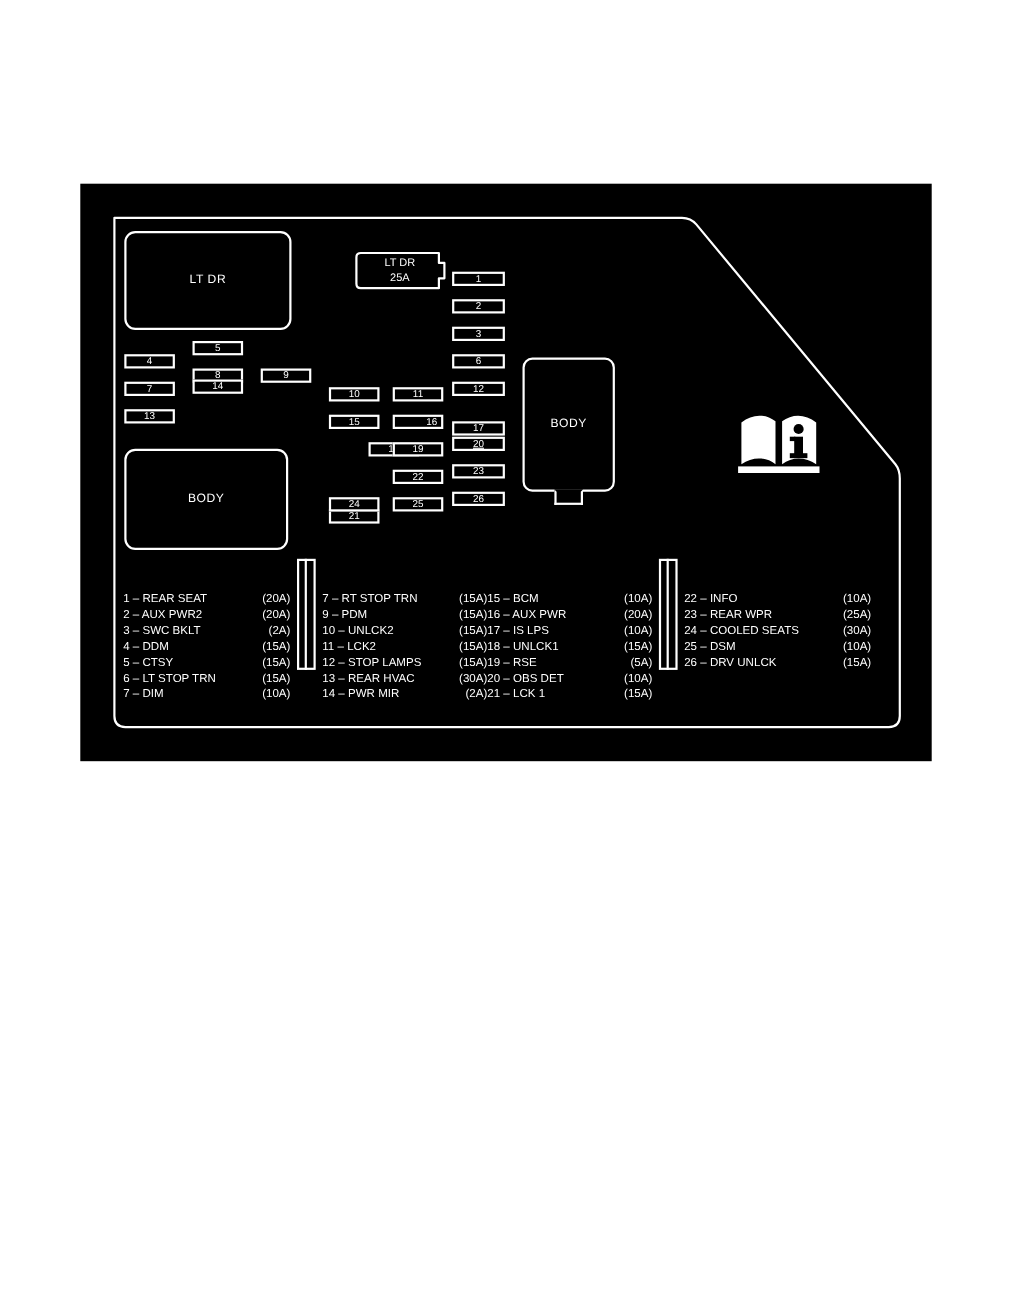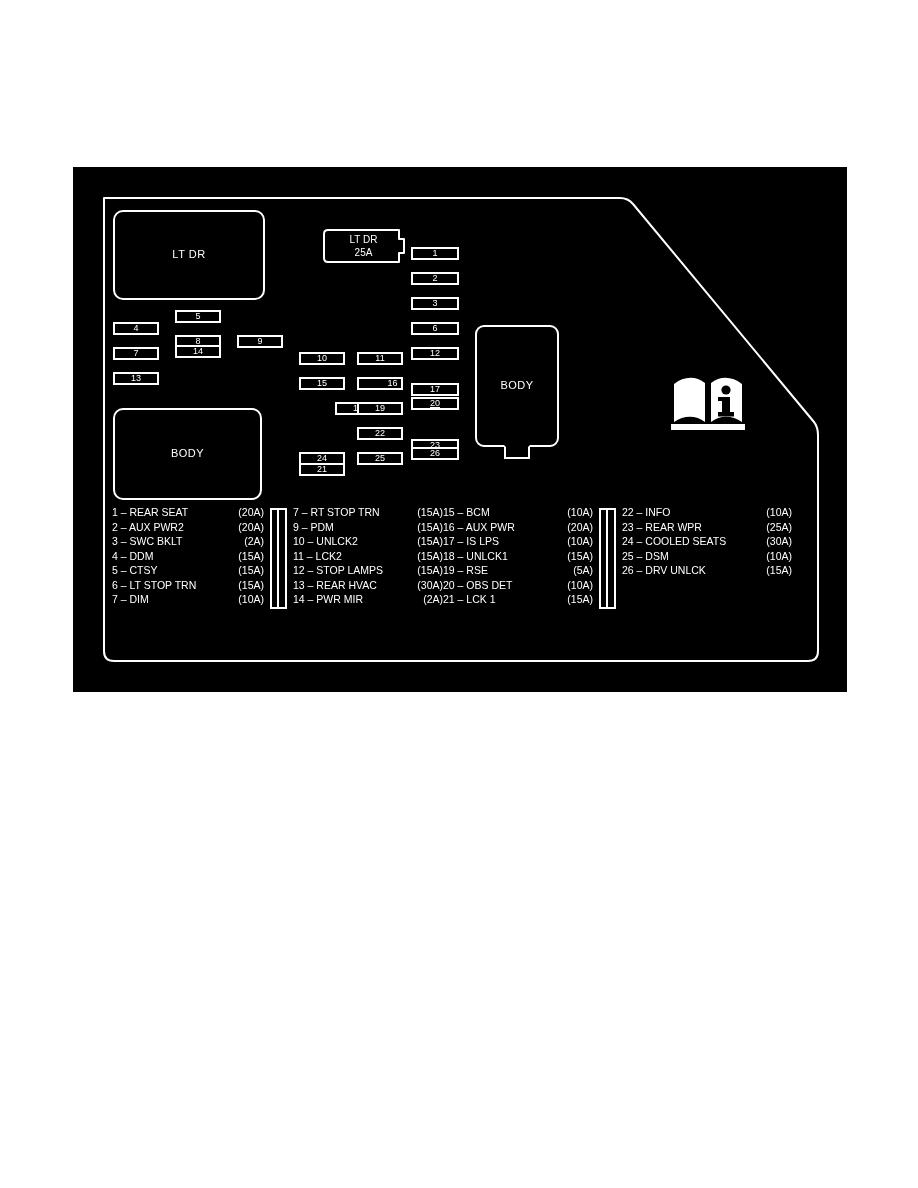--- a/index.html
+++ b/index.html
@@ -121,20 +121,21 @@
     margin-bottom: 6px;
     white-space: nowrap;
   }
   #legend-columns {
     display: flex;
     align-items: flex-start;
   }
   .legend-col {
     display: flex;
     flex-direction: column;
+    margin-top: 32px;
   }
   .legend-row {
     display: flex;
     justify-content: space-between;
     font-size: 10.5px;
     line-height: 14.5px;
     white-space: nowrap;
   }
   .legend-row .lg-name { padding-right: 10px; }
   .legend-row .lg-amp  { text-align: right; }
@@ -228,21 +229,21 @@
   <div class="fuse-slot" style="left:284px; top:260px;">22</div>
   <div class="fuse-slot" style="left:284px; top:285px;">25</div>
 
   <div class="fuse-slot wide" style="left:338px; top:80px;">1</div>
   <div class="fuse-slot wide" style="left:338px; top:105px;">2</div>
   <div class="fuse-slot wide" style="left:338px; top:130px;">3</div>
   <div class="fuse-slot wide" style="left:338px; top:155px;">6</div>
   <div class="fuse-slot wide" style="left:338px; top:180px;">12</div>
   <div class="fuse-slot wide" style="left:338px; top:216px;">17</div>
   <div class="fuse-slot wide" style="left:338px; top:230px;text-decoration:underline;">20</div>
-  <div class="fuse-slot wide" style="left:338px; top:272px;">23</div>
+  <div class="fuse-slot wide" style="left:338px; top:255px;">23</div>
   <div class="fuse-slot wide" style="left:338px; top:280px;">26</div>
 
   <svg id="manual-icon" viewBox="0 0 80 62">
 
     <path d="M 6 12 C 16 4 28 4 37 11 L 37 50 C 28 43 16 43 6 50 Z" fill="#ffffff"></path>
 
     <path d="M 74 12 C 64 4 52 4 43 11 L 43 50 C 52 43 64 43 74 50 Z" fill="#ffffff"></path>
 
     <circle cx="58" cy="18" r="4.6" fill="#000000"></circle>
     <rect x="54" y="25" width="8" height="19" fill="#000000"></rect>

